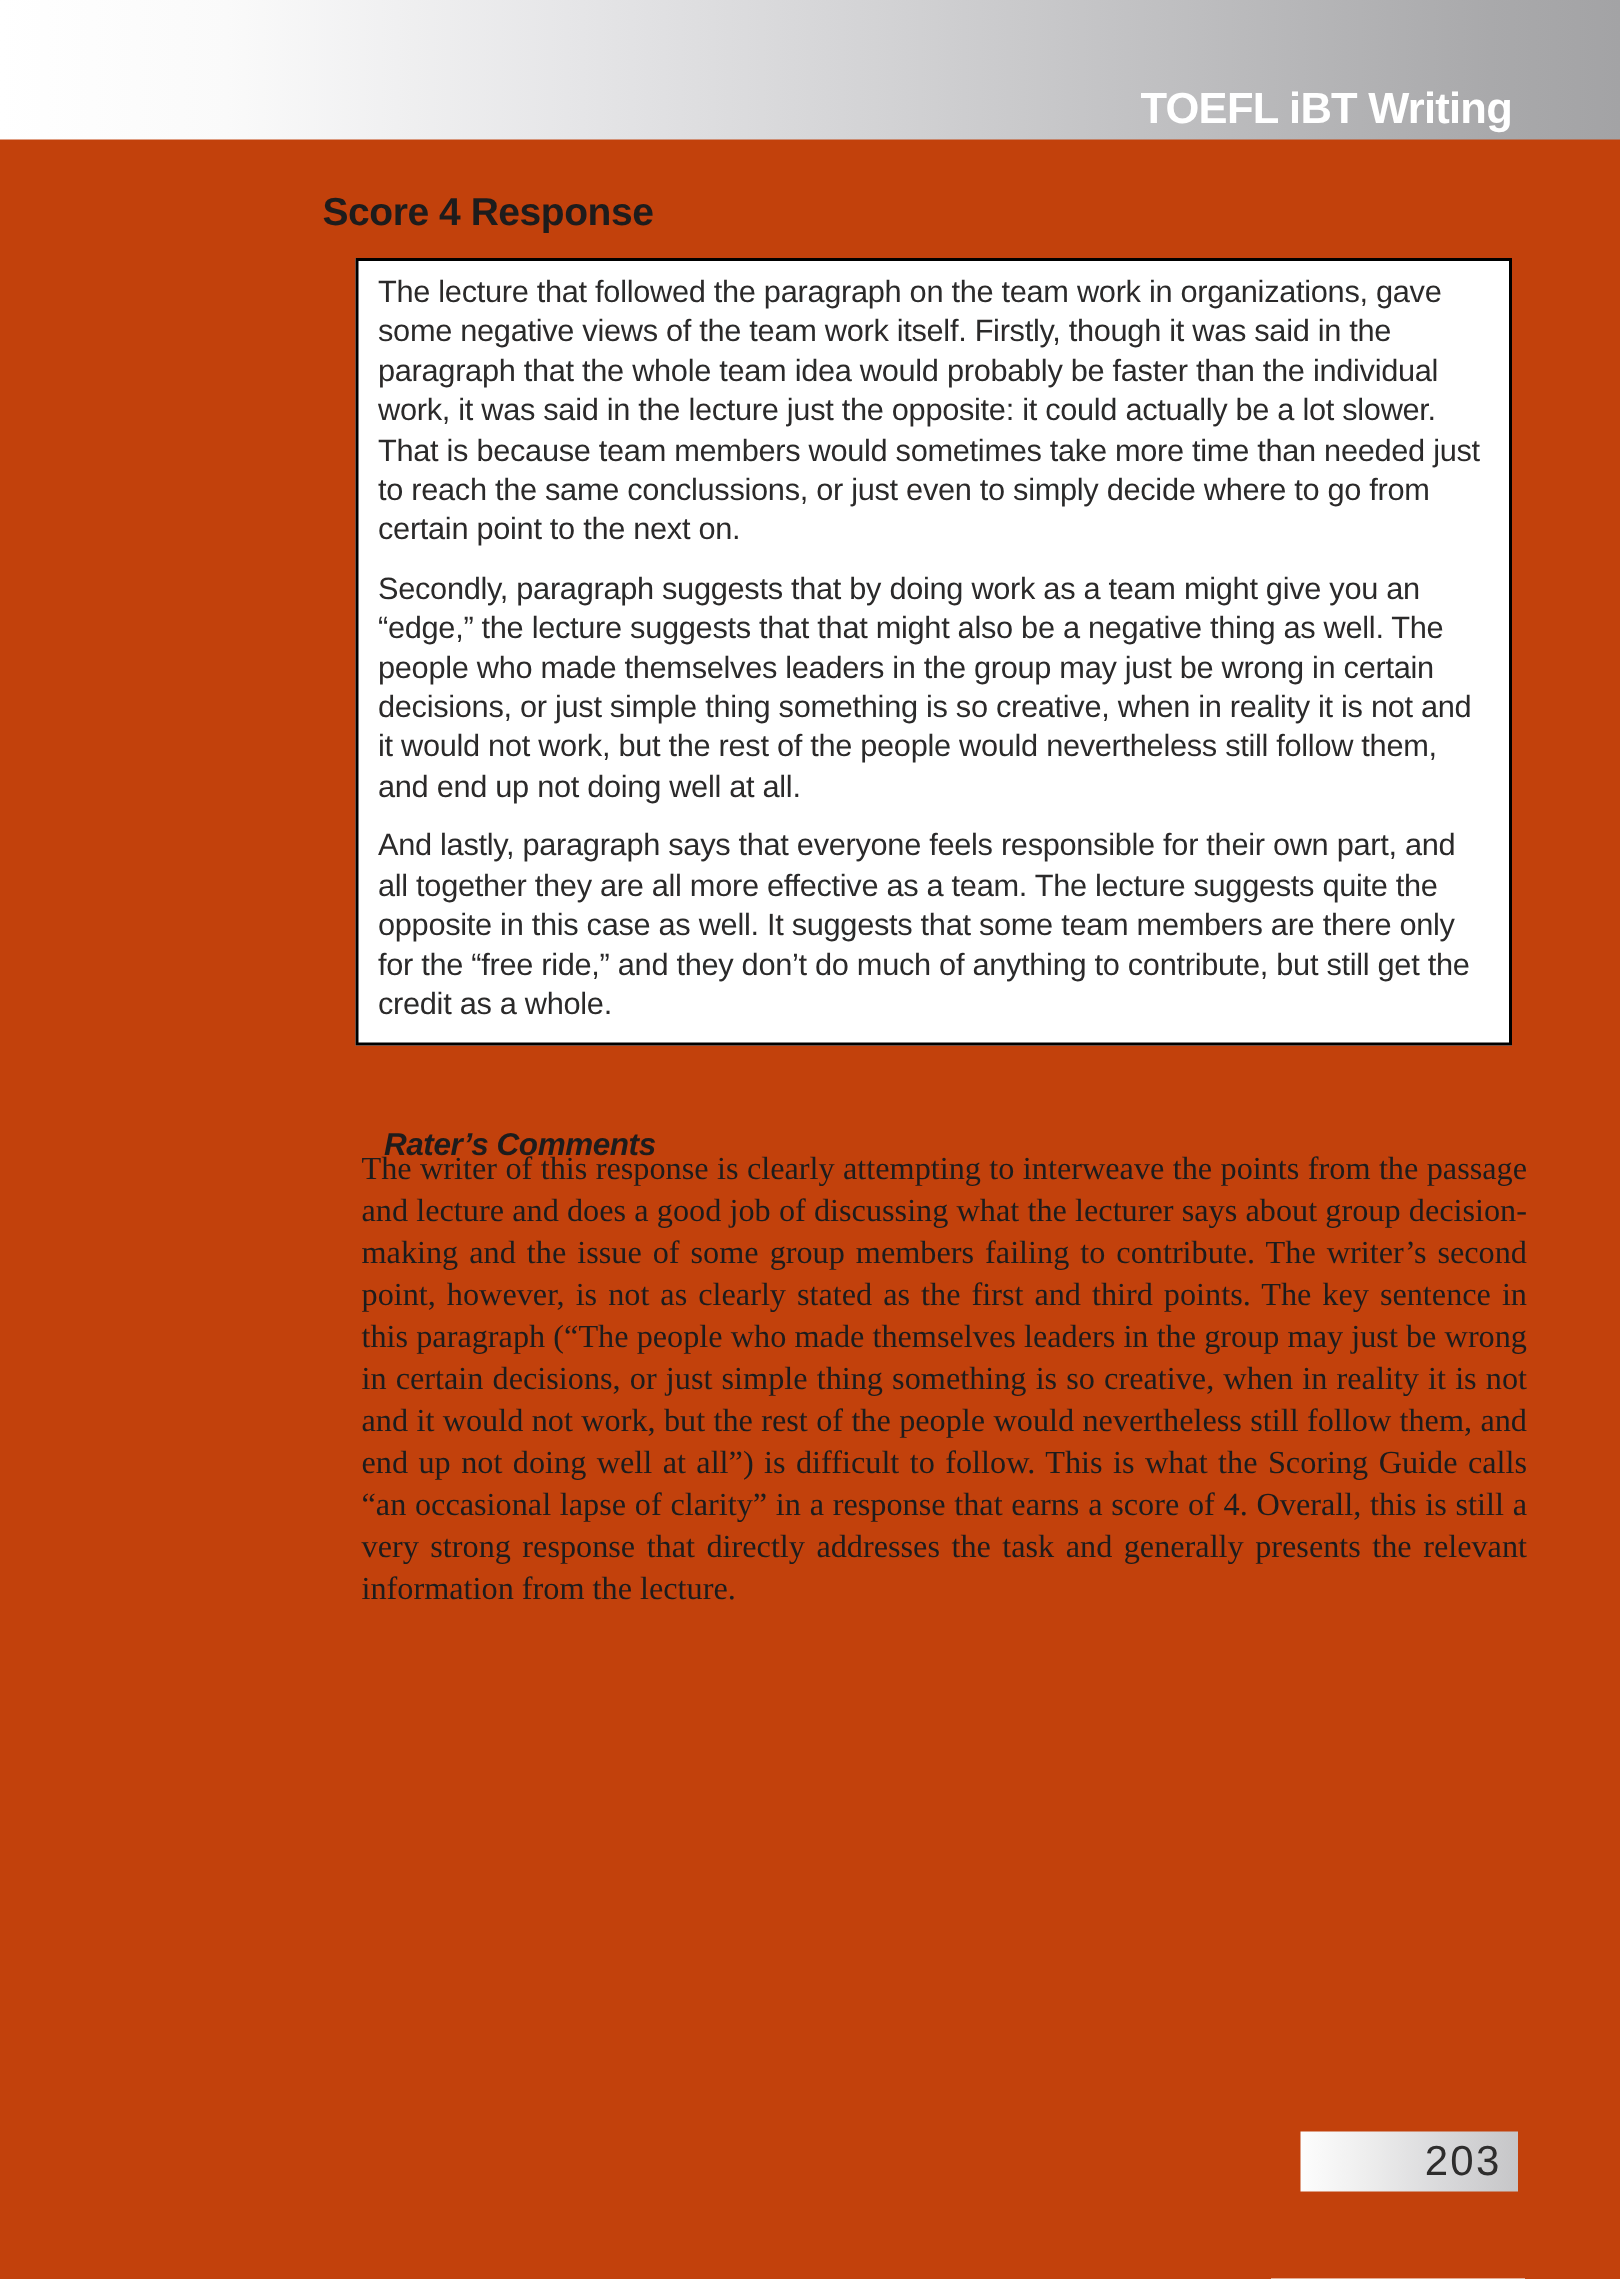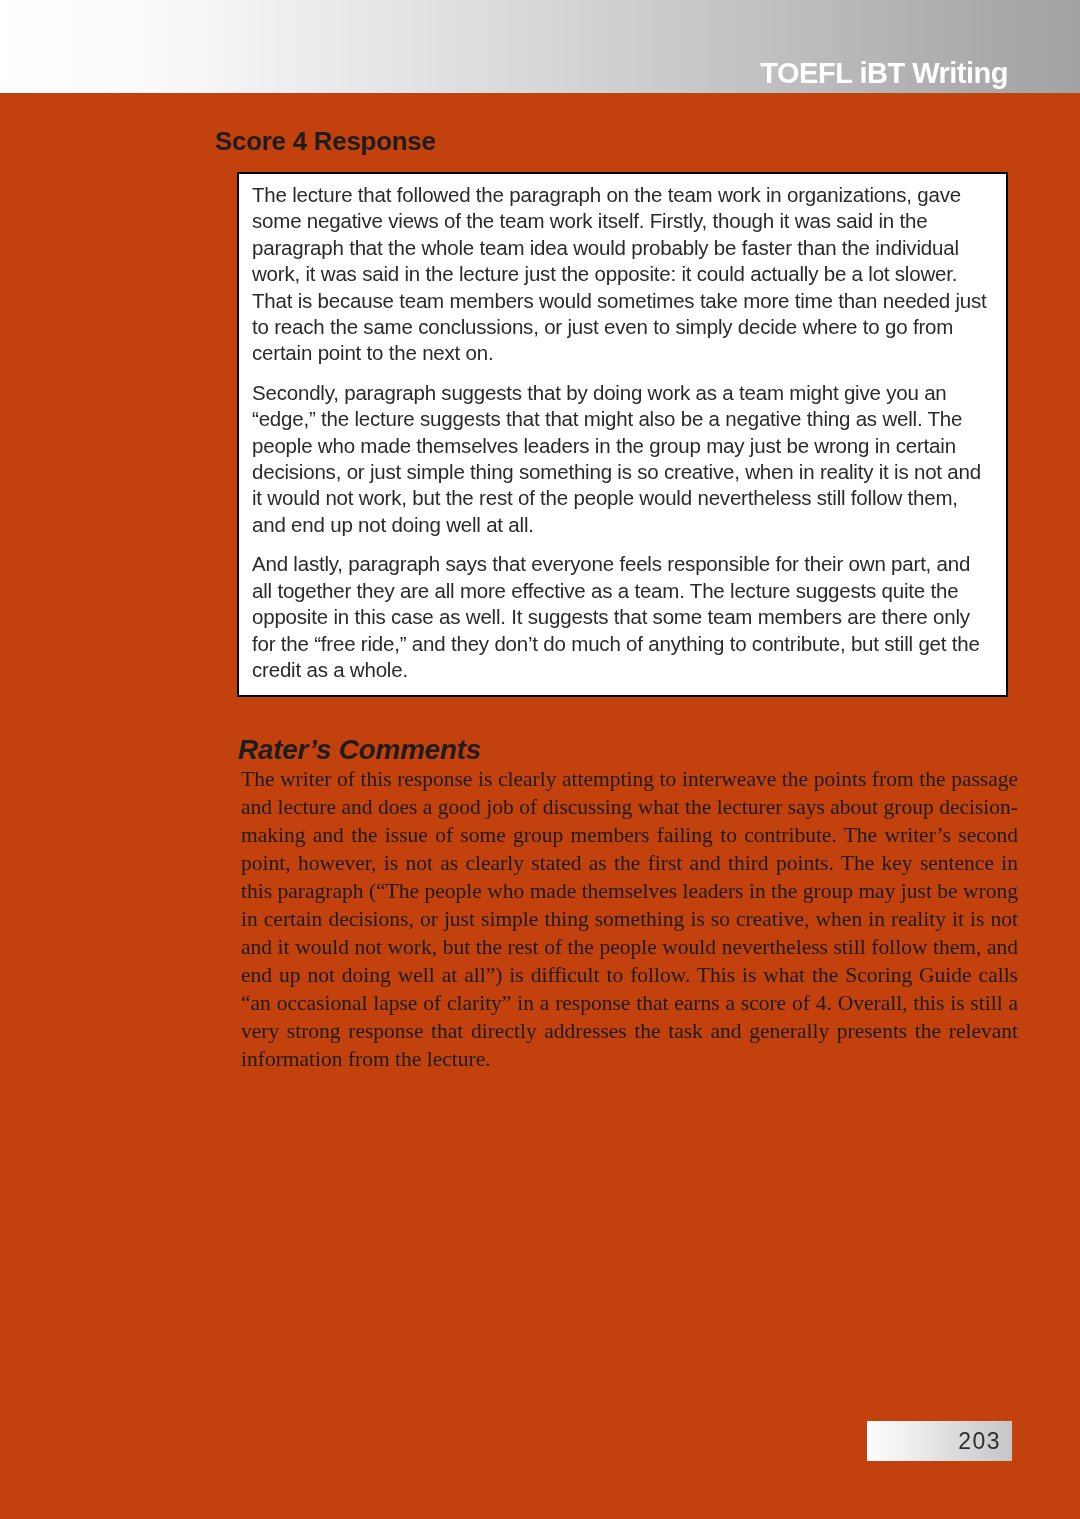--- a/index.html
+++ b/index.html
@@ -78,22 +78,22 @@
   }
   .response-box p:last-child {
     margin-bottom: 2px;
   }
 
   
   .rater-heading {
     position: absolute;
     top: 734px;
     left: 238px;
-    margin: 0;
-    font-size: 28px;
+    margin: 18px;
+    font-size: 21px;
     font-weight: bold;
     font-style: italic;
     letter-spacing: -0.3px;
     color: #1e1c1c;
     font-family: "Liberation Sans", sans-serif;
   }
   .rater-comment {
     position: absolute;
     top: 761px;
     left: 237px;
@@ -113,21 +113,21 @@
     left: 867px;
     width: 145px;
     height: 40px;
     background: linear-gradient(90deg, #fdfdfd 0%, #eeeeee 30%, #d9d9db 65%, #c6c6c8 100%);
     display: flex;
     align-items: center;
     justify-content: flex-end;
   }
   .page-number {
     padding-right: 11px;
-    font-size: 23px;
+    font-size: 28px;
     letter-spacing: 1.5px;
     color: #2e2d2d;
     font-family: "Liberation Sans", sans-serif;
   }
 </style>
 </head>
 <body>
 
 <div class="page">
 

